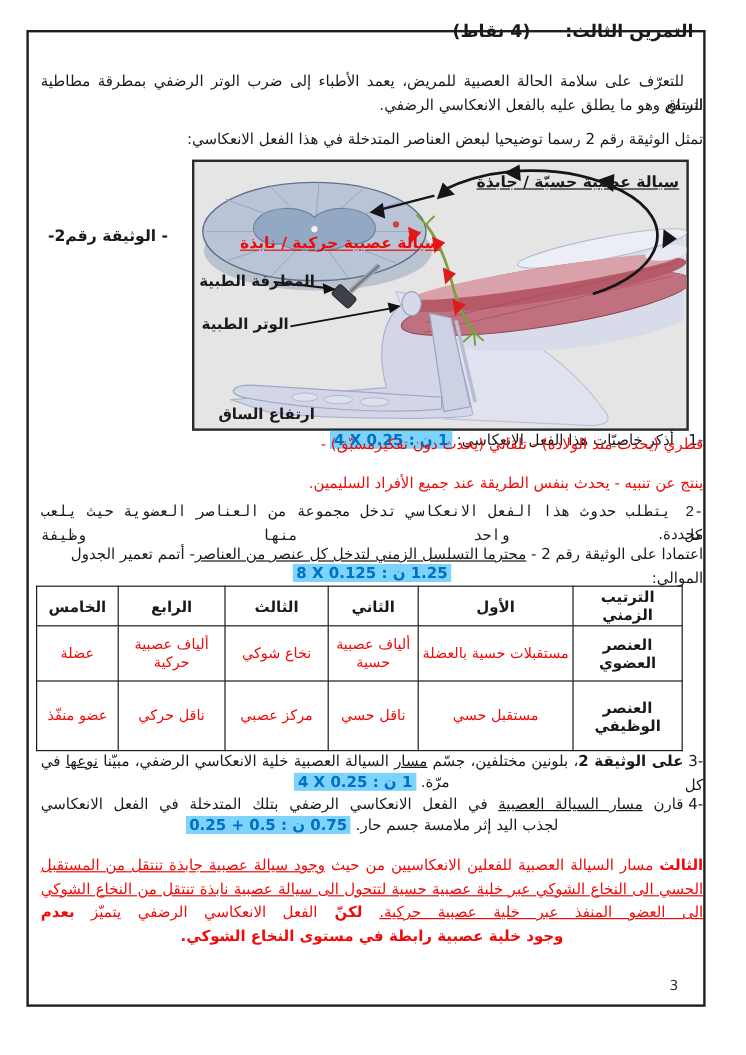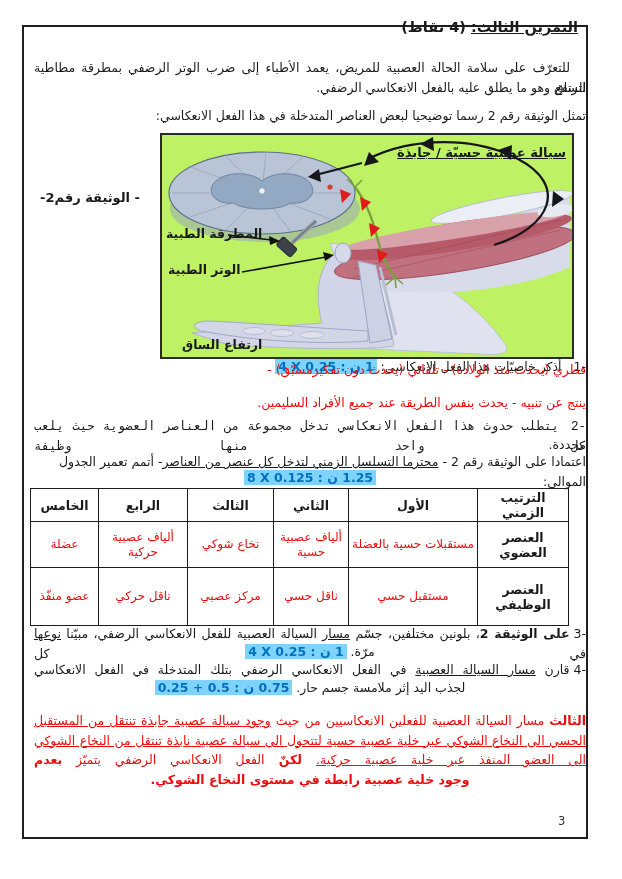--- a/index.html
+++ b/index.html
@@ -4,33 +4,33 @@
 <style>
   html,body{margin:0;padding:0;}
   body{
     width:622px;height:879px;background:#ffffff;position:relative;
     font-family:"DejaVu Sans","Liberation Sans",sans-serif;
     direction:rtl;color:#1a1a1a;overflow:hidden;
   }
   .abs{position:absolute;}
   .border-box{left:22px;top:25px;width:562px;height:810px;border:2px solid #1f1f1f;}
   .title{top:19px;right:44px;font-size:14.5px;font-weight:bold;}
-  .title .main{text-decoration:underline;}
+  .title .main{margin-left:24px;}
   .line{right:36px;left:34px;font-size:12.5px;line-height:20px;}
   .stretch{text-align:justify;text-align-last:justify;}
   .rightal{text-align:right;}
   .center{text-align:center;text-align-last:center;}
   .bold{font-weight:bold;}
   .u{text-decoration:underline;}
   .red{color:#ef0b0b;}
   .hl{background:#7dd3fc;color:#0070c0;font-weight:bold;padding:0 3px;}
   .ltr{direction:ltr;unicode-bidi:bidi-override;}
   .mk{direction:ltr;unicode-bidi:isolate;display:inline-block;margin-left:12px;}
   .mk2{direction:ltr;unicode-bidi:isolate;display:inline-block;margin-left:4px;}
-  .figure{left:160px;top:133px;width:410px;height:222px;border:2px solid #2a2a2a;background:#bef264;}
+  .figure{left:160px;top:133px;width:410px;height:222px;border:2px solid #2a2a2a;background:#e5e5e5;}
   .figure svg{position:absolute;left:0;top:0;}
   .fig-label{position:absolute;font-size:12.5px;font-weight:bold;white-space:nowrap;}
   .side-caption{left:30px;top:190px;width:120px;font-size:13px;font-weight:bold;text-align:center;}
   table.tbl{position:absolute;left:30px;top:488px;width:538px;border-collapse:collapse;table-layout:fixed;}
   table.tbl td{border:1.6px solid #1c1c1c;text-align:center;vertical-align:middle;padding:1px 2px;}
   .th{font-weight:bold;font-size:12.5px;height:21px;}
   .lab{font-weight:bold;font-size:12.5px;}
   .rc{color:#ef0b0b;font-size:12px;line-height:15px;}
   .r1{height:46px;} .r2{height:58px;}
   .concl{font-size:12.5px;line-height:19.5px;color:#ef0b0b;}
@@ -125,20 +125,21 @@
     <g>
       <line x1="66" y1="100" x2="110" y2="105" stroke="#111" stroke-width="1.6"></line>
       <polygon points="118,106 107,101 108,110" fill="#111"></polygon>
     </g>
     <g>
       <line x1="80" y1="137" x2="164" y2="122" stroke="#111" stroke-width="1.6"></line>
       <polygon points="172,120 161,117 163,126" fill="#111"></polygon>
     </g>
   </svg>
   <div class="fig-label u" style="top:10px;right:6px;font-size:13px;">سيالة عصبية حسيّة / جابذة</div>
+  <div class="fig-label u red" style="top:61px;left:38px;font-size:13px;">سيالة عصبية حركية / نابذة</div>
   <div class="fig-label" style="top:91px;left:4px;">المطرقة الطبية</div>
   <div class="fig-label" style="top:127px;left:6px;">الوتر الطبية</div>
   <div class="fig-label" style="bottom:5px;left:20px;">ارتفاع الساق</div>
 </div>
 <div class="abs side-caption">- الوثيقة رقم2-</div>
 
 <div class="abs line rightal" style="top:357px;">
   <span class="mk">1-</span><span>أذكر خاصيّات هذا الفعل الانعكاسي: </span><span class="hl ltr">4 X 0.25 : ن 1</span>
 </div>
 <div class="abs line rightal red" style="top:360px;">فطري (يحدث منذ الولادة) - تلقائي (يحدث دون تفكيرمسبّق) -</div>
@@ -186,21 +187,21 @@
     <td class="rc">مستقبل حسي</td>
     <td class="rc">ناقل حسي</td>
     <td class="rc">مركز عصبي</td>
     <td class="rc">ناقل حركي</td>
     <td class="rc">عضو منفّذ</td>
   </tr>
 </tbody>
   </table>
 
 <div class="abs line stretch" style="top:624px;">
-  <span class="mk2">3-</span><span class="bold">على الوثيقة 2</span><span>، بلونين مختلفين، جسّم </span><span class="u">مسار</span><span> السيالة العصبية للفعل الانعكاسي الرضفي، مبيّنا </span><span class="u">نوعها</span><span> في كل</span>
+  <span class="mk2">3-</span><span class="bold">على الوثيقة 2</span><span>، بلونين مختلفين، جسّم </span><span class="u">مسار</span><span> السيالة العصبية خلية الانعكاسي الرضفي، مبيّنا </span><span class="u">نوعها</span><span> في كل</span>
 </div>
 <div class="abs line center" style="top:642px;">
   <span>مرّة. </span><span class="hl ltr">4  X 0.25 : ن 1</span>
 </div>
 
 <div class="abs line stretch" style="top:660px;">
   <span class="mk2">4-</span><span>قارن </span><span class="u">مسار السيالة العصبية</span><span> في الفعل الانعكاسي الرضفي بتلك المتدخلة في الفعل الانعكاسي</span>
 </div>
 <div class="abs line center" style="top:678px;">
   <span>لجذب اليد إثر ملامسة جسم حار. </span><span class="hl ltr">0.25 + 0.5 : ن 0.75</span>

